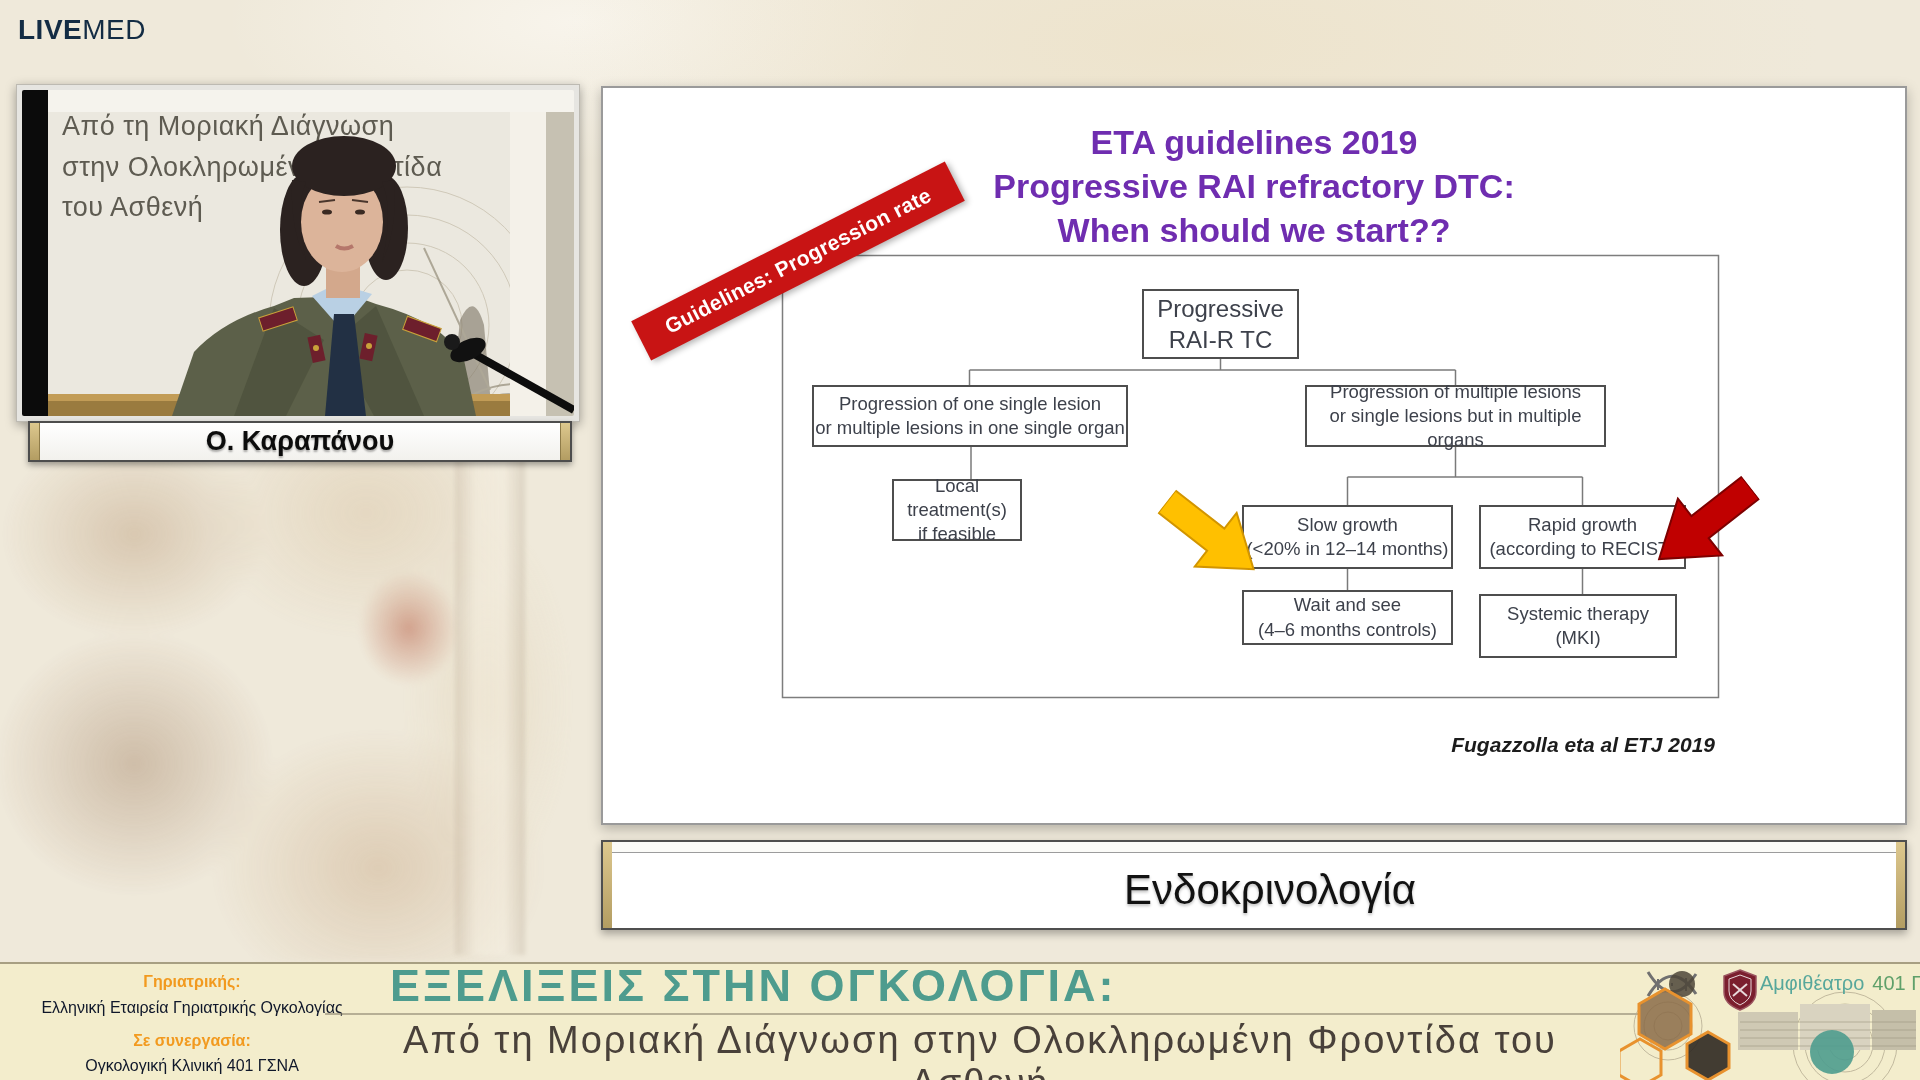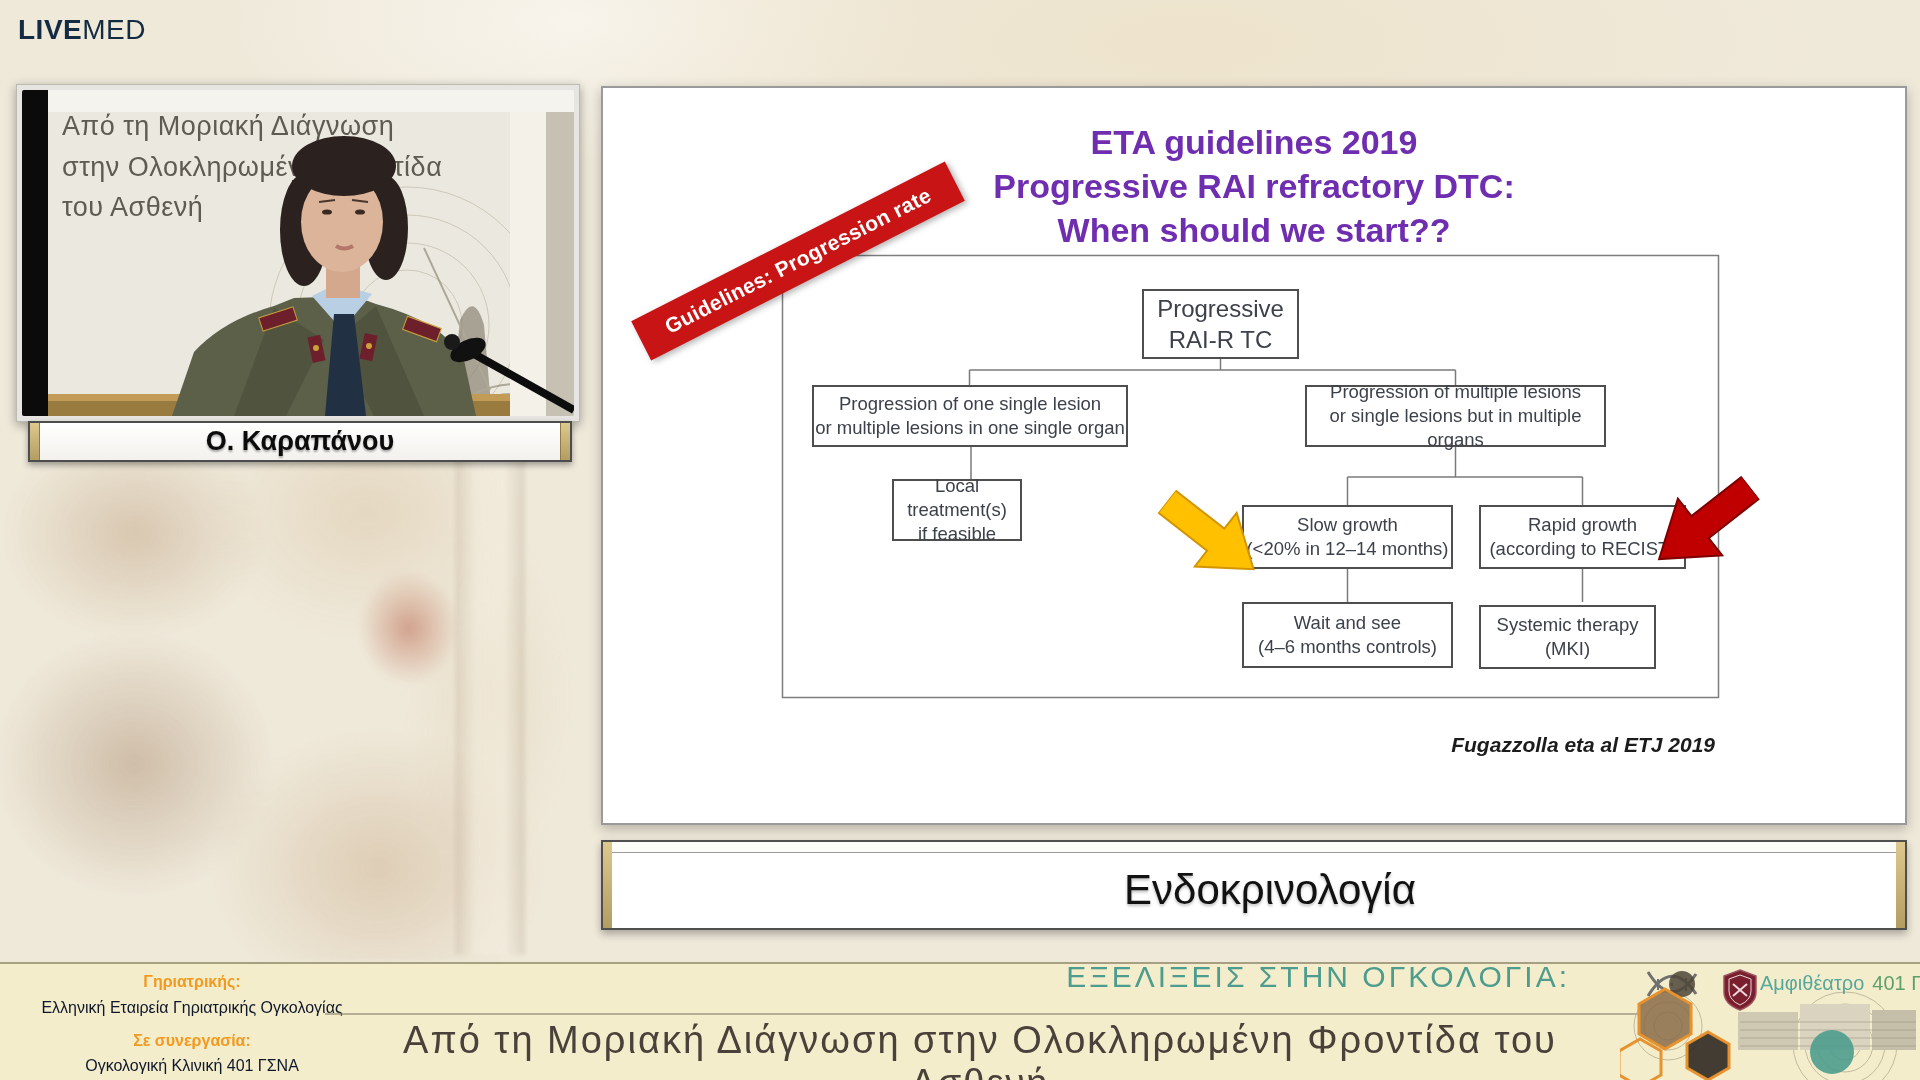--- a/index.html
+++ b/index.html
@@ -48,43 +48,43 @@
     transform:rotate(-27deg);box-shadow:2px 3px 6px rgba(0,0,0,.3);z-index:5;}
   .connectors{position:absolute;left:0;top:0;pointer-events:none;z-index:1;}
   .fc-box{position:absolute;background:#fff;border:2px solid #4e4e4e;color:#3d414b;display:flex;flex-direction:column;
     align-items:center;justify-content:center;text-align:center;font-size:18.5px;line-height:1.3;box-sizing:border-box;z-index:2;}
   .fc-root{left:539px;top:201px;width:157px;height:70px;font-size:24px;}
   .fc-left{left:209px;top:297px;width:316px;height:62px;}
   .fc-right{left:702px;top:297px;width:301px;height:62px;}
   .fc-local{left:289px;top:391px;width:130px;height:62px;}
   .fc-slow{left:639px;top:417px;width:211px;height:64px;}
   .fc-rapid{left:876px;top:417px;width:207px;height:64px;}
-  .fc-wait{left:639px;top:514px;width:211px;height:66px;}
-  .fc-sys{left:876px;top:517px;width:177px;height:64px;}
+  .fc-wait{left:639px;top:502px;width:211px;height:55px;}
+  .fc-sys{left:876px;top:506px;width:198px;height:64px;}
   .block-arrow{position:absolute;z-index:4;}
   .arrow-yellow{left:552px;top:412px;width:112px;height:72px;transform:rotate(38deg);}
   .arrow-red{left:1042px;top:398px;width:118px;height:76px;transform:rotate(142deg);}
   .citation{position:absolute;right:190px;top:645px;font-size:21px;font-style:italic;font-weight:600;color:#1c1c1c;}
 
   
   .section-bar{position:absolute;left:601px;top:840px;width:1306px;height:90px;background:#ffffff;border:2px solid #4f4f4f;
     box-sizing:border-box;box-shadow:0 4px 8px rgba(0,0,0,.3);}
   .section-bar .topstrip{position:absolute;left:0;top:0;width:100%;height:10px;background:#fbfbf8;border-bottom:1px solid #9c9c9c;}
   .section-bar .cap{position:absolute;top:0;bottom:0;width:9px;background:linear-gradient(#ddc88e,#b39d62);}
   .section-bar .cap.left{left:0;}
   .section-bar .cap.right{right:0;}
   .section-title{position:absolute;left:16px;top:10px;width:100%;height:76px;display:flex;align-items:center;justify-content:center;
     font-size:42px;color:#121212;text-shadow:0 2px 3px rgba(0,0,0,.25);}
 
   
   .footer{position:absolute;left:0;top:962px;width:1920px;height:118px;background:#f3edcc;border-top:2px solid #a79f82;box-sizing:border-box;}
   .footer-left{position:absolute;left:12px;top:8px;width:360px;text-align:center;font-size:16px;line-height:1.3;}
   .f-label{color:#f29a1f;font-weight:bold;margin-bottom:5px;}
   .f-name{color:#0f172a;margin-bottom:12px;}
-  .event-title{position:absolute;left:390px;top:-4px;width:1180px;text-align:right;font-size:30px;font-weight:400;
+  .event-title{position:absolute;left:390px;top:-4px;width:1180px;text-align:left;font-size:45px;font-weight:700;
     letter-spacing:3px;color:#4e9c8e;}
   .event-divider{position:absolute;left:325px;top:49px;width:1315px;height:2px;background:#8e8670;opacity:.6;}
   .event-subtitle{position:absolute;left:330px;top:55px;width:1300px;text-align:center;font-size:38px;font-weight:400;
     letter-spacing:2px;color:#49413a;}
   .footer-logos{position:absolute;left:1620px;top:0;width:300px;height:116px;}
   .venue{position:absolute;left:140px;top:8px;font-size:20px;white-space:nowrap;}
   .venue .v1{color:#57a79b;}
   .venue .v2{color:#5fa06a;margin-left:8px;}
 </style>
 </head>

